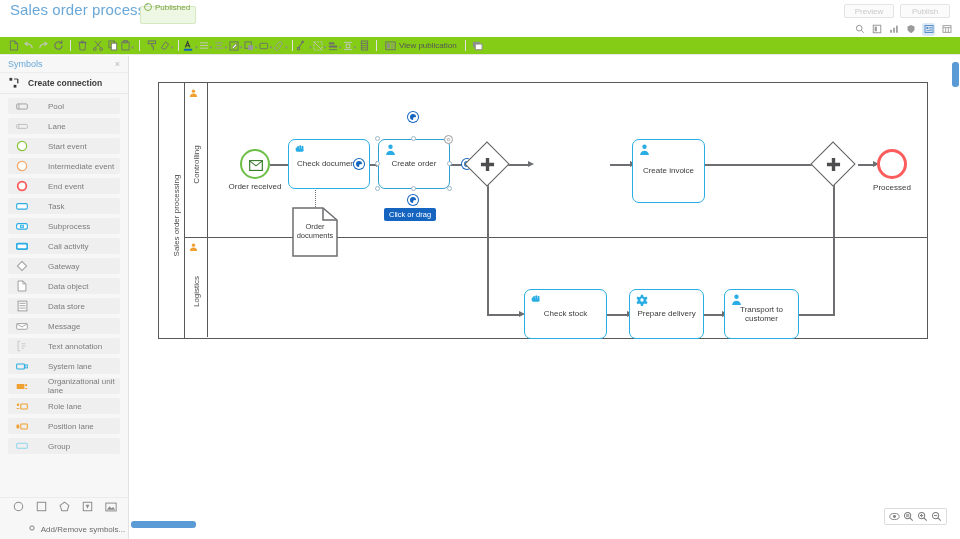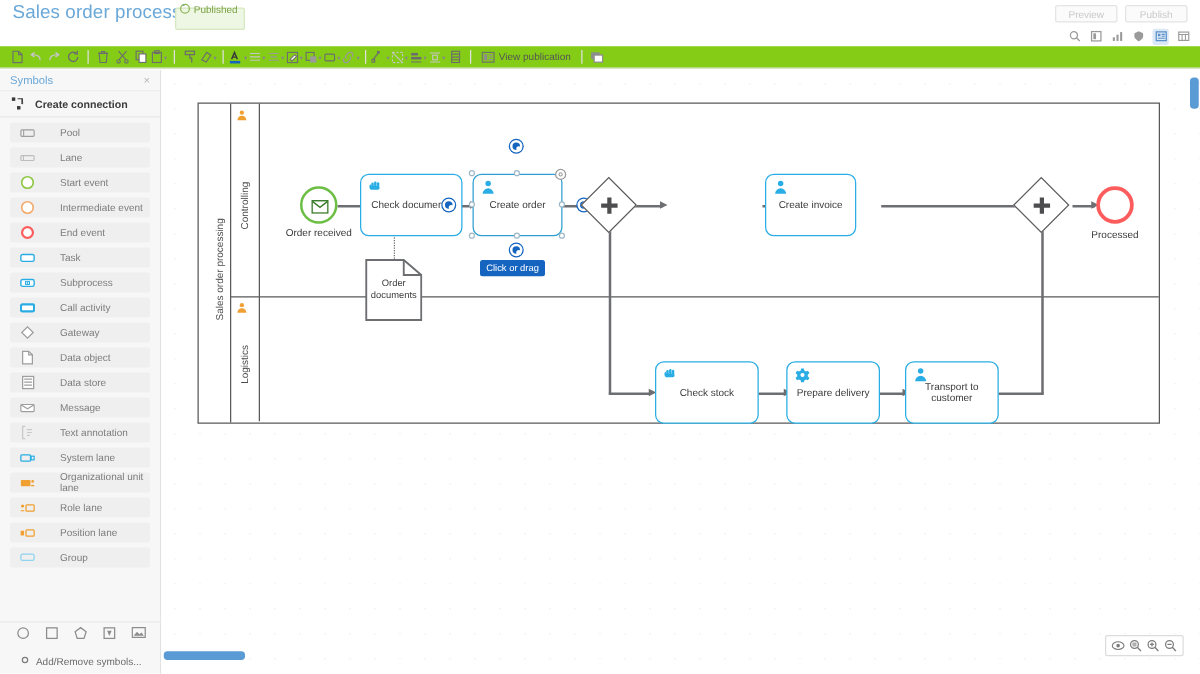--- a/index.html
+++ b/index.html
@@ -60,21 +60,21 @@
   .sb-close { color:#b5b5b5; font-size:9px; }
   .sb-conn { height:22px; display:flex; align-items:center; gap:7px; padding:0 9px; border-bottom:1px solid #e7e7e7; border-top:1px solid #ededed; background:#f7f7f7;}
   .sb-conn .lbl { font-size:8.5px; color:#3b3b3b; font-weight:bold; }
   .sb-list { padding:4px 8px 0 8px; }
   .sb-item { height:16px; margin-bottom:4px; background:#efefef; border-radius:2px;
              display:flex; align-items:center; gap:20px; padding-left:8px; }
   .sb-item .lbl { font-size:8px; color:#7c7c7c; }
   .sb-icon { width:12px; height:12px; display:flex; align-items:center; justify-content:center; flex:0 0 12px;}
   .sb-foot-icons { position:absolute; bottom:22px; left:0; width:129px; height:20px;
                    display:flex; align-items:center; justify-content:center; gap:12px; color:#8d8d8d; border-top:1px solid #ebebeb;}
-  .sb-foot { position:absolute; bottom:2px; left:0; width:129px; height:16px;
+  .sb-foot { position:absolute; bottom:2px; left:12px; width:129px; height:16px;
              display:flex; align-items:center; justify-content:center; gap:5px; font-size:8px; color:#6b6b6b; }
 
   
   .canvas { position:absolute; left:129px; top:56px; width:831px; height:483px; background:#fff; overflow:hidden; }
   .grid { position:absolute; inset:0;
     background-image:
       radial-gradient(circle, #dcdcdc 0.6px, transparent 0.7px);
     background-size: 20px 20px;
     background-position: 1px 1px;
     opacity:.85; }
@@ -765,21 +765,21 @@
       <div style="position:absolute;left:313px;top:66px;width:32px;height:32px;">
         <div class="gw" style="left:0;top:0;"></div>
         <div class="gw-plus">
           <svg width="15" height="15" viewBox="0 0 16 16">
               <path d="M6.2 1 h3.6 v5.2 h5.2 v3.6 h-5.2 v5.2 h-3.6 v-5.2 h-5.2 v-3.6 h5.2z" fill="#4d4d4f"></path>
             </svg>
         </div>
       </div>
 
 
-      <div class="task" style="left:454px; top:57px; width:73px; height:50px;">
+      <div class="task" style="left:474px; top:57px; width:73px; height:64px;">
         <span class="ticon">
           <svg width="11" height="12" viewBox="0 0 12 13">
               <circle cx="6" cy="3" r="2.4" fill="#29ade4"></circle>
               <path d="M1.2 12 a4.8 4.8 0 0 1 9.6 0z" fill="#29ade4"></path>
             </svg>
         </span>
         <div class="tlbl">Create invoice</div>
       </div>
 
       <div style="position:absolute;left:659px;top:66px;width:32px;height:32px;">

